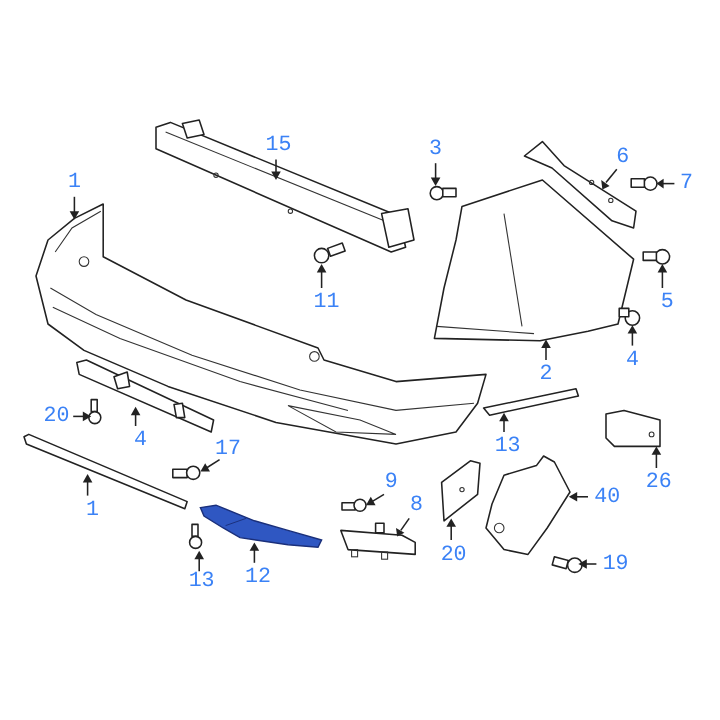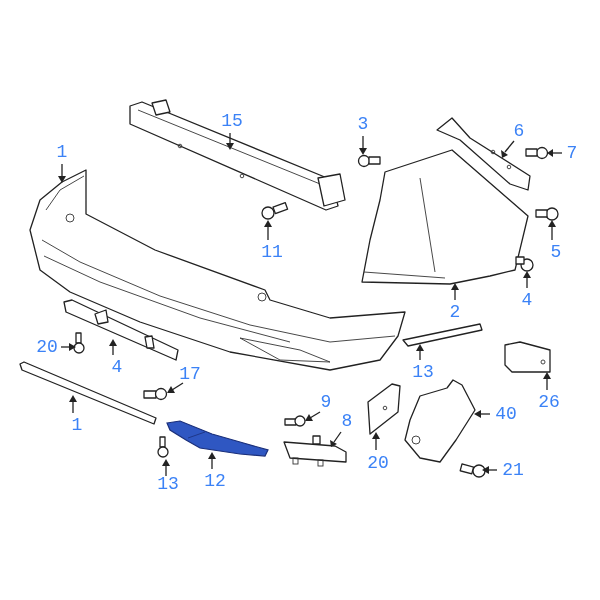--- a/index.html
+++ b/index.html
@@ -202,15 +202,15 @@
   <span class="callout" style="left:190px;top:374px">17</span>
   <span class="callout" style="left:215px;top:481px">12</span>
   <span class="callout" style="left:168px;top:484px">13</span>
   <span class="callout" style="left:423px;top:372px">13</span>
   <span class="callout" style="left:232px;top:121px">15</span>
   <span class="callout" style="left:272px;top:252px">11</span>
   <span class="callout" style="left:117px;top:367px">4</span>
   <span class="callout" style="left:47px;top:347px">20</span>
   <span class="callout" style="left:378px;top:463px">20</span>
   <span class="callout" style="left:506px;top:414px">40</span>
-  <span class="callout" style="left:513px;top:470px">21</span>
+  <span class="callout" style="left:513px;top:470px">19</span>
   <span class="callout" style="left:549px;top:402px">26</span>
 </div>
 
 </body></html>

